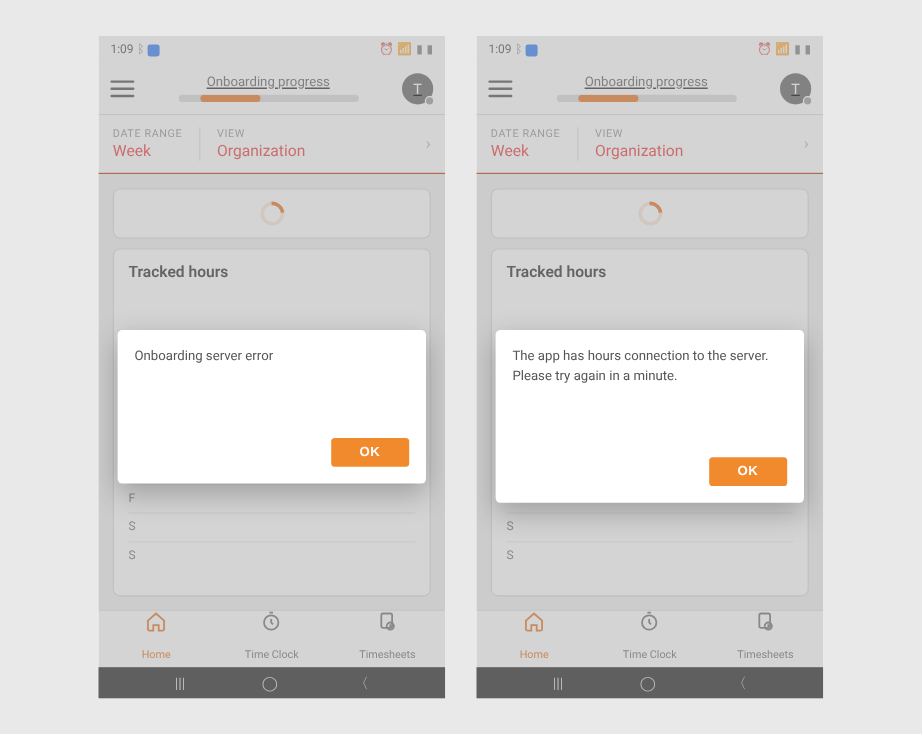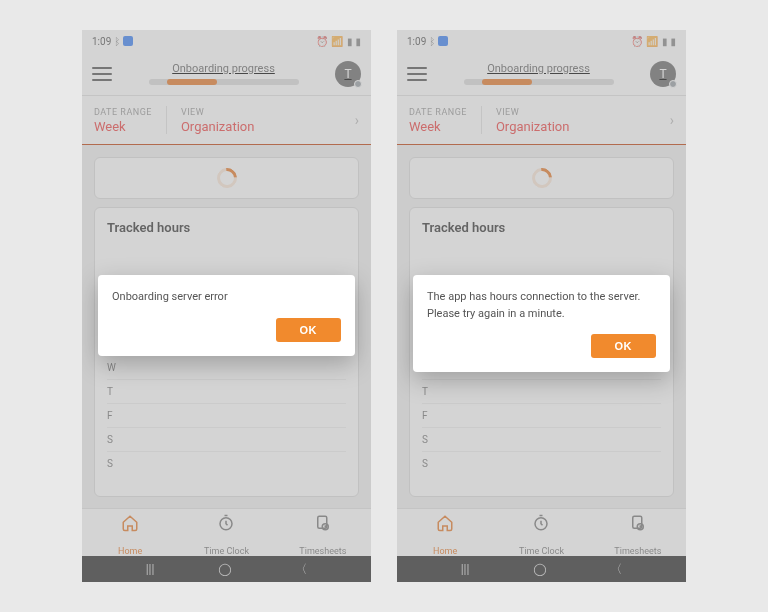--- a/index.html
+++ b/index.html
@@ -29,21 +29,21 @@
     z-index: 5;
   }
   .statusbar {
     height: 22px;
     background: #ffffff;
     display: flex; align-items: center;
     padding: 0 10px;
     font-size: 10px; color: #555;
     justify-content: space-between;
   }
-  .status-left { display:flex; align-items:flex-start; gap:3px;}
+  .status-left { display:flex; align-items:flex-end; gap:3px;}
   .status-right { display:flex; align-items:center; gap:3px;}
   .bt-square { width:10px; height:10px; background:#3b82f6; border-radius:2px; display:inline-block; }
   .status-glyph { font-size:10px; opacity:.7; }
   .appbar {
     height: 44px;
     background: #ffffff;
     display: flex; align-items: center;
     padding: 0 10px;
     gap: 8px;
     border-bottom: 1px solid #e2e2e2;
@@ -97,42 +97,42 @@
   .day-grid { }
   .day-row { display:flex; align-items:center; height:24px; border-top:1px solid #eee; font-size:10px; color:#777;}
   .day-row:first-child { border-top:none; }
   .day-label { width:14px; }
   .navbar {
     position:absolute; left:0; right:0; bottom:26px;
     height:48px; background:#fff;
     border-top:1px solid #e2e2e2;
     display:flex;
   }
-  .nav-item { flex:1; display:flex; flex-direction:column; align-items:center; justify-content:flex-end; gap:14px; font-size:9px; color:#777;}
+  .nav-item { flex:1; display:flex; flex-direction:column; align-items:center; justify-content:flex-start; gap:14px; font-size:9px; color:#777;}
   .nav-item.active { color:#e77a2b; }
   .nav-icon { width:18px; height:18px; }
   .sysnav {
     position:absolute; left:0; right:0; bottom:0;
     height:26px; background:#2b2b2b;
     display:flex; align-items:center; justify-content:space-evenly;
     color:#d0d0d0; font-size:12px;
   }
   .dialog {
     position:absolute;
     left:16px; right:16px;
     top: 245px;
     background:#fff;
     border-radius:4px;
     box-shadow: 0 8px 24px rgba(0,0,0,.25);
     padding: 14px 14px;
     z-index: 10;
   }
   .dialog-msg { font-size:11px; color:#555; line-height:1.5; margin-bottom:12px;}
   .dialog-actions { display:flex; justify-content:flex-end; }
-  .ok-btn { background:#f18a2d; color:#fff; border:none; border-radius:3px; padding:6px 24px; font-size:11px; font-weight:600; letter-spacing:.5px; }
+  .ok-btn { background:#f18a2d; color:#fff; border:none; border-radius:3px; padding:6px 24px; font-size:11px; font-weight:600; letter-spacing:.5px;margin-top:47px; }
 </style>
 </head>
 <body>
 
 <div class="phones">
 
   <div class="phone">
     <div class="dim-overlay"></div>
 
     <div class="statusbar">

